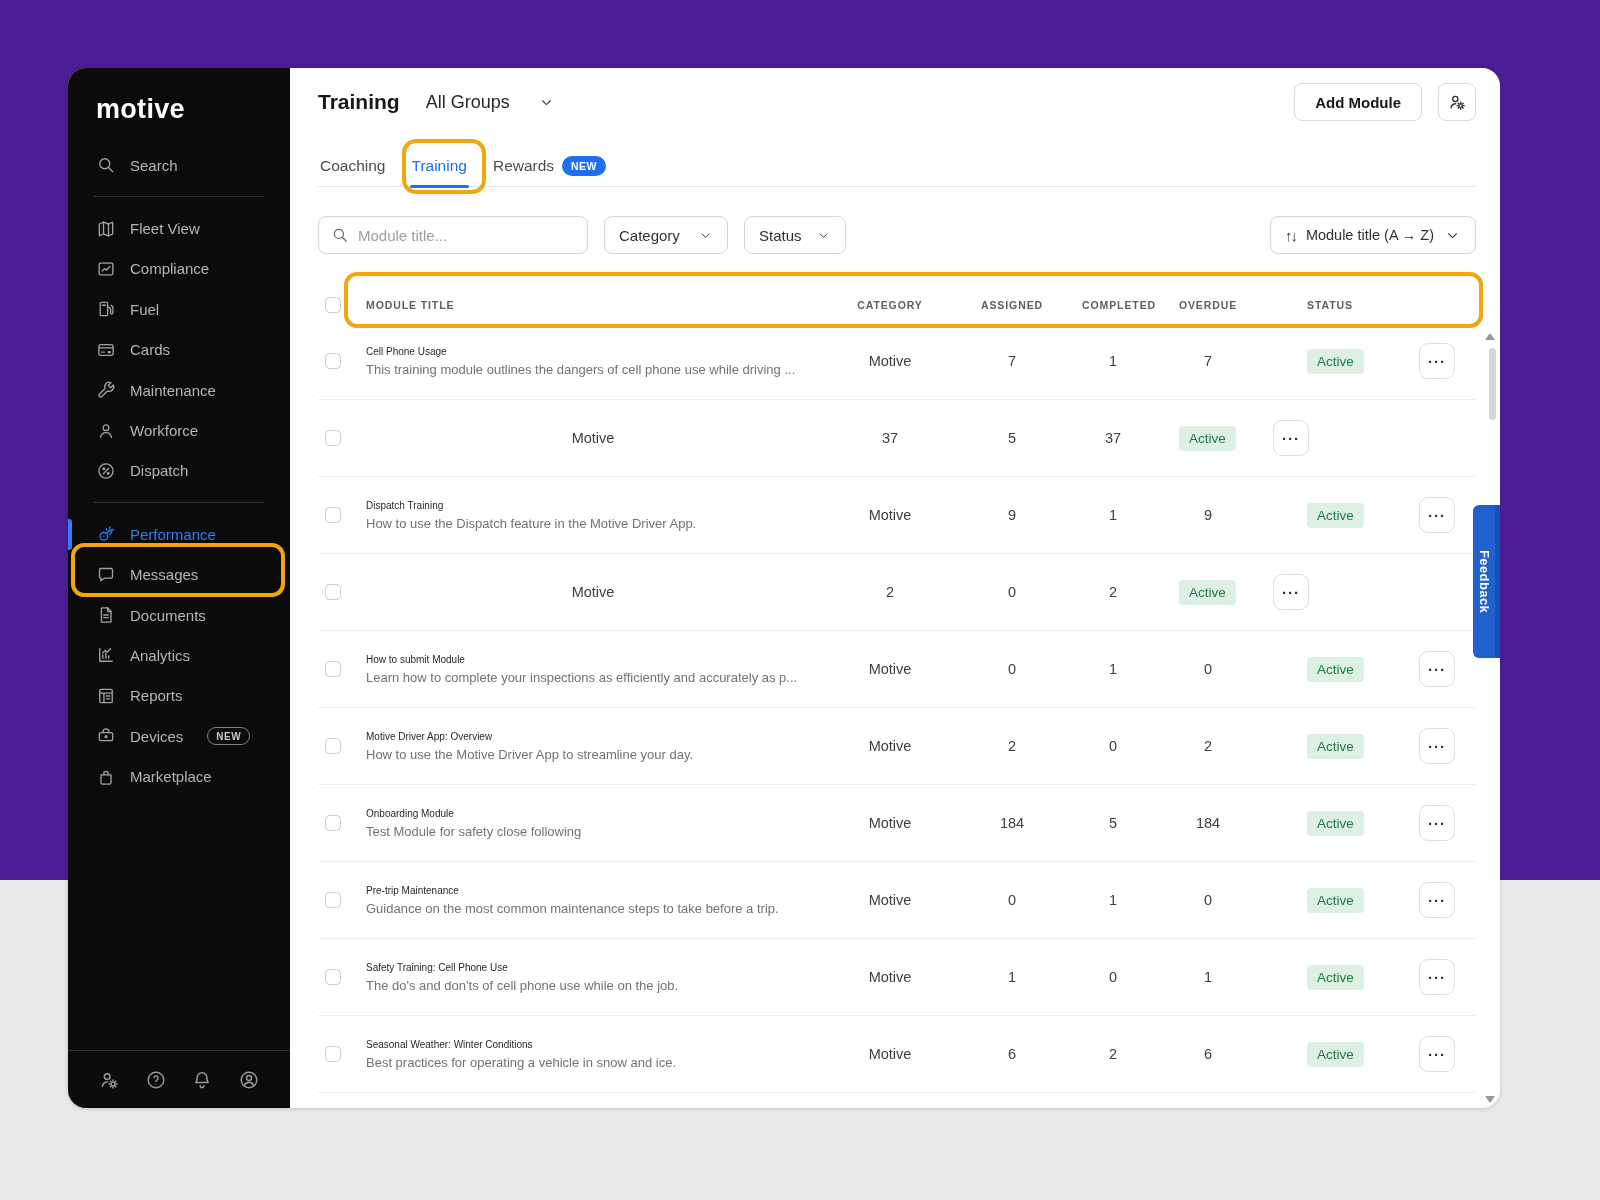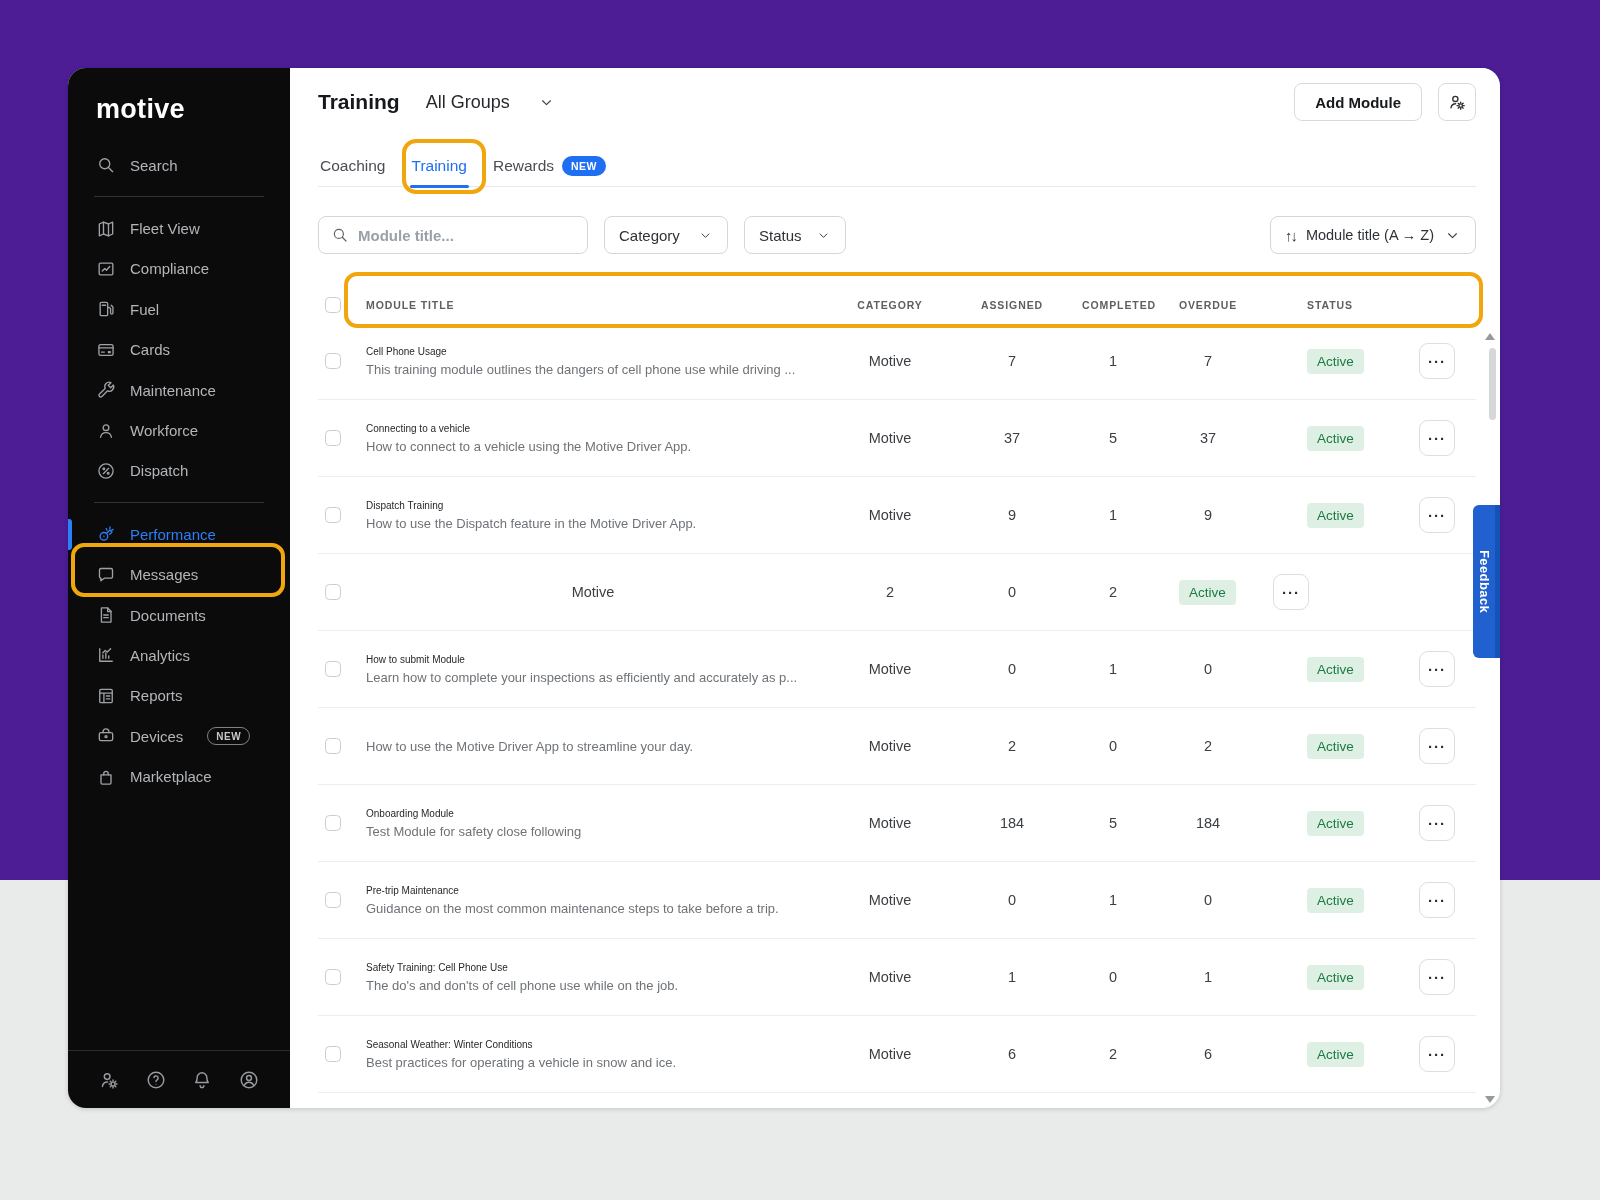--- a/index.html
+++ b/index.html
@@ -58,21 +58,21 @@
     background:#1f6ff2; border-radius:2px; }
   .tab-badge { background:#1f6ff2; color:#fff; font-size:10.5px; font-weight:700; padding:4px 9px;
     border-radius:11px; letter-spacing:.4px; }
 
   .filters { position:absolute; top:148px; left:28px; right:24px; height:38px; display:flex; gap:16px; }
   .search-box { width:270px; height:38px; border:1px solid #d4d6d9; border-radius:8px; display:flex;
     align-items:center; padding:0 12px; gap:9px; background:#fff; }
   .search-box .icn { width:18px; height:18px; color:#5f6368; }
   .search-box .icn svg { width:18px; height:18px; display:block; }
   .search-box input { border:none; outline:none; font-size:15px; color:#333; width:100%;
-    font-family:inherit; background:transparent;font-weight:bold; }
+    font-family:inherit; background:transparent; }
   .search-box input::placeholder { color:#9aa0a6; }
   .filter-btn { height:38px; border:1px solid #d4d6d9; border-radius:8px; background:#fff;
     display:flex; align-items:center; justify-content:space-between; padding:0 14px;
     font-size:15px; color:#2e3135; cursor:pointer; }
   .filter-btn .chev { width:15px; height:15px; }
   .filter-btn .chev svg { width:15px; height:15px; }
   .w-category { width:124px; }
   .w-status { width:102px; }
   .sort-ctl { margin-left:auto; height:38px; border:1px solid #d4d6d9; border-radius:8px; background:#fff;
     display:flex; align-items:center; gap:10px; padding:0 14px; font-size:14.5px; color:#2e3135;
@@ -403,24 +403,20 @@
     </div>
     <div class="cell-menu">
       <button class="menu-btn">
         <span>···</span>
       </button>
     </div>
   </div>
 
   <div class="trow tgrid">
     <span class="cb"></span>
-    <div class="cell-title">
-      <div class="row-title">Connecting to a vehicle</div>
-      <div class="row-desc">How to connect to a vehicle using the Motive Driver App.</div>
-    </div>
     <div class="cell-cat">Motive</div>
     <div class="cell-num">37</div>
     <div class="cell-num">5</div>
     <div class="cell-num">37</div>
     <div class="cell-status">
       <span class="badge-status">Active</span>
     </div>
     <div class="cell-menu">
       <button class="menu-btn">
         <span>···</span>
@@ -480,20 +476,21 @@
     <div class="cell-menu">
       <button class="menu-btn">
         <span>···</span>
       </button>
     </div>
   </div>
 
   <div class="trow tgrid">
     <span class="cb"></span>
     <div class="cell-title">
+      <div class="row-title">Motive Driver App: Overview</div>
       <div class="row-desc">How to use the Motive Driver App to streamline your day.</div>
     </div>
     <div class="cell-cat">Motive</div>
     <div class="cell-num">2</div>
     <div class="cell-num">0</div>
     <div class="cell-num">2</div>
     <div class="cell-status">
       <span class="badge-status">Active</span>
     </div>
     <div class="cell-menu">

